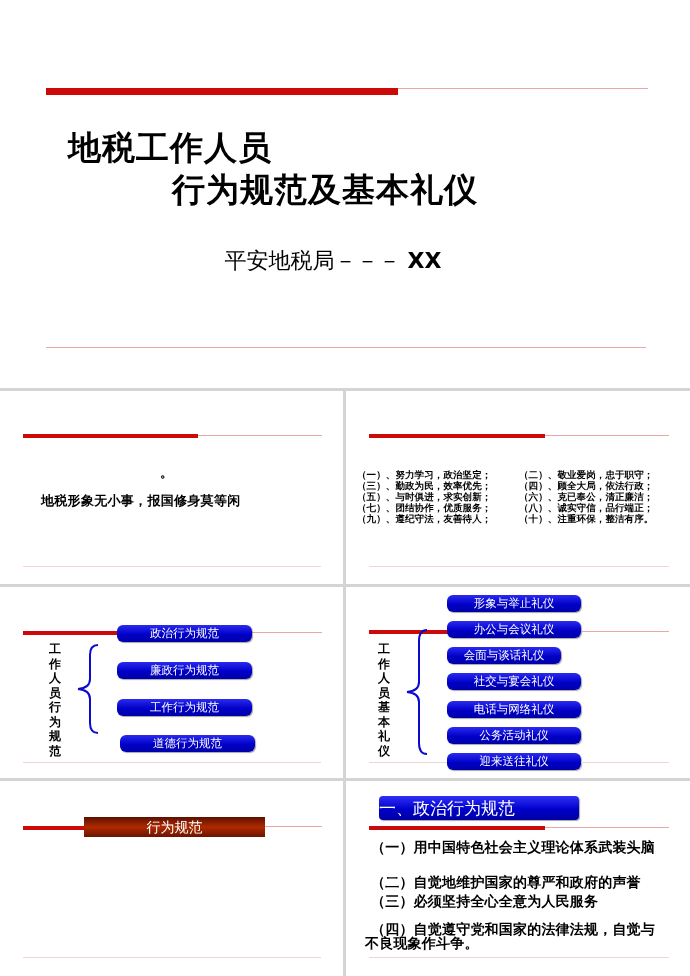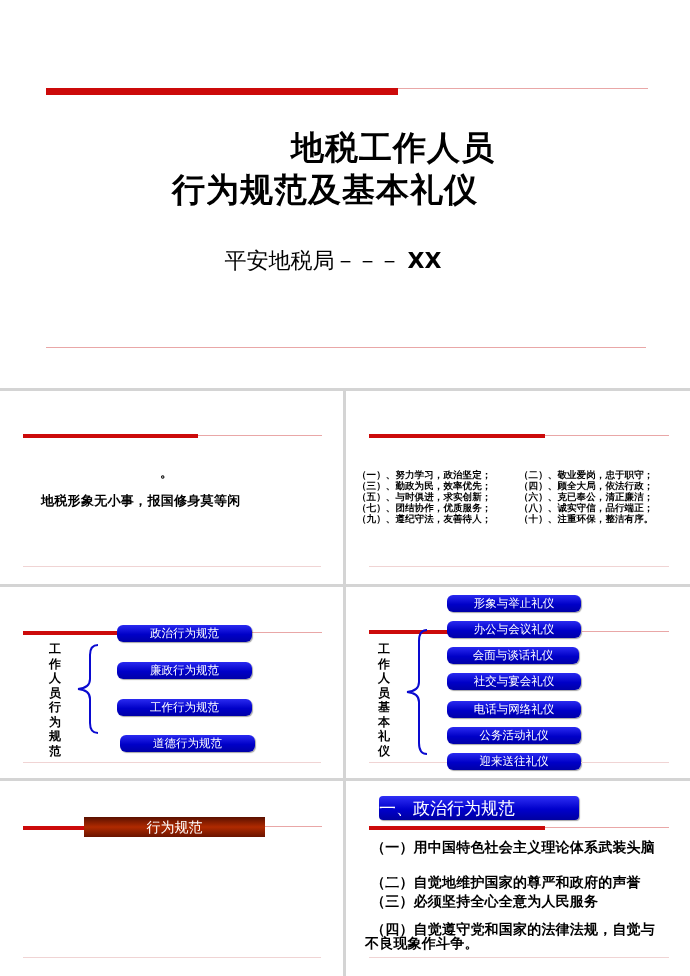--- a/index.html
+++ b/index.html
@@ -8,21 +8,21 @@
 
   .slide { position: absolute; background: #fff; overflow: hidden; }
   .hsep { position: absolute; left: 0; width: 690px; height: 3px; background: #d4d4d4; }
   .vsep { position: absolute; width: 3px; background: #d4d4d4; }
 
   .red-thick { position: absolute; background: #cc0a0a; }
   .red-thin { position: absolute; height: 1px; background: #e9a7a7; }
 
   
   #s1 { left: 0; top: 0; width: 690px; height: 388px; }
-  #s1 .title1 { position: absolute; left: 0; width: 690px; top: 126px; text-align: center; font-size: 33px; font-weight: bold; letter-spacing: 1px; padding-left: 96px; }
+  #s1 .title1 { position: absolute; left: 0; width: 690px; top: 126px; text-align: left; font-size: 33px; font-weight: bold; letter-spacing: 1px; padding-left: 68px; }
   #s1 .title2 { position: absolute; left: 0; width: 690px; top: 168px; text-align: center; font-size: 33px; font-weight: bold; letter-spacing: 1px; padding-right: 40px; }
   #s1 .subtitle { position: absolute; left: 0; width: 690px; top: 246px; text-align: center; font-size: 22px; padding-right: 24px; }
   #s1 .subtitle b { font-weight: bold; }
 
   
   .half-l { left: 0; width: 343px; }
   .half-r { left: 347px; width: 343px; }
   .row2 { top: 391px; height: 193px; }
   .row3 { top: 587px; height: 191px; }
   .row4 { top: 781px; height: 195px; }
@@ -118,21 +118,21 @@
 
 <div class="slide half-r row3" id="s5">
   <div class="red-thick" style="left:22px; top:43px; width:80px; height:4px;"></div>
   <div class="red-thin" style="left:235px; top:44px; width:87px;"></div>
   <div class="vlabel" style="left:30px; top:55px;">工作人员基本礼仪</div>
   <svg class="brace" style="left:56px; top:40px;" width="26" height="130" viewBox="0 0 26 130">
     <path d="M24 3 Q16 3 16 14 L16 55 Q16 64 4 65 Q16 66 16 75 L16 116 Q16 127 24 127" fill="none" stroke="#0a0ad0" stroke-width="2"></path>
   </svg>
   <div class="bluebtn" style="left:100px; top:8px; width:134px;">形象与举止礼仪</div>
   <div class="bluebtn" style="left:100px; top:34px; width:134px;">办公与会议礼仪</div>
-  <div class="bluebtn" style="left:100px; top:60px; width:132px;">会面与谈话礼仪</div>
+  <div class="bluebtn" style="left:100px; top:60px; width:114px;">会面与谈话礼仪</div>
   <div class="bluebtn" style="left:100px; top:86px; width:134px;">社交与宴会礼仪</div>
   <div class="bluebtn" style="left:100px; top:114px; width:134px;">电话与网络礼仪</div>
   <div class="bluebtn" style="left:100px; top:140px; width:134px;">公务活动礼仪</div>
   <div class="bluebtn" style="left:100px; top:166px; width:134px;">迎来送往礼仪</div>
   <div class="red-thin" style="left:22px; top:175px; width:78px; background:#f0d4d4;"></div>
   <div class="red-thin" style="left:234px; top:175px; width:88px; background:#f0d4d4;"></div>
 </div>
 
 <div class="slide half-l row4" id="s6">
   <div class="red-thick" style="left:23px; top:45px; width:62px; height:4px;"></div>

